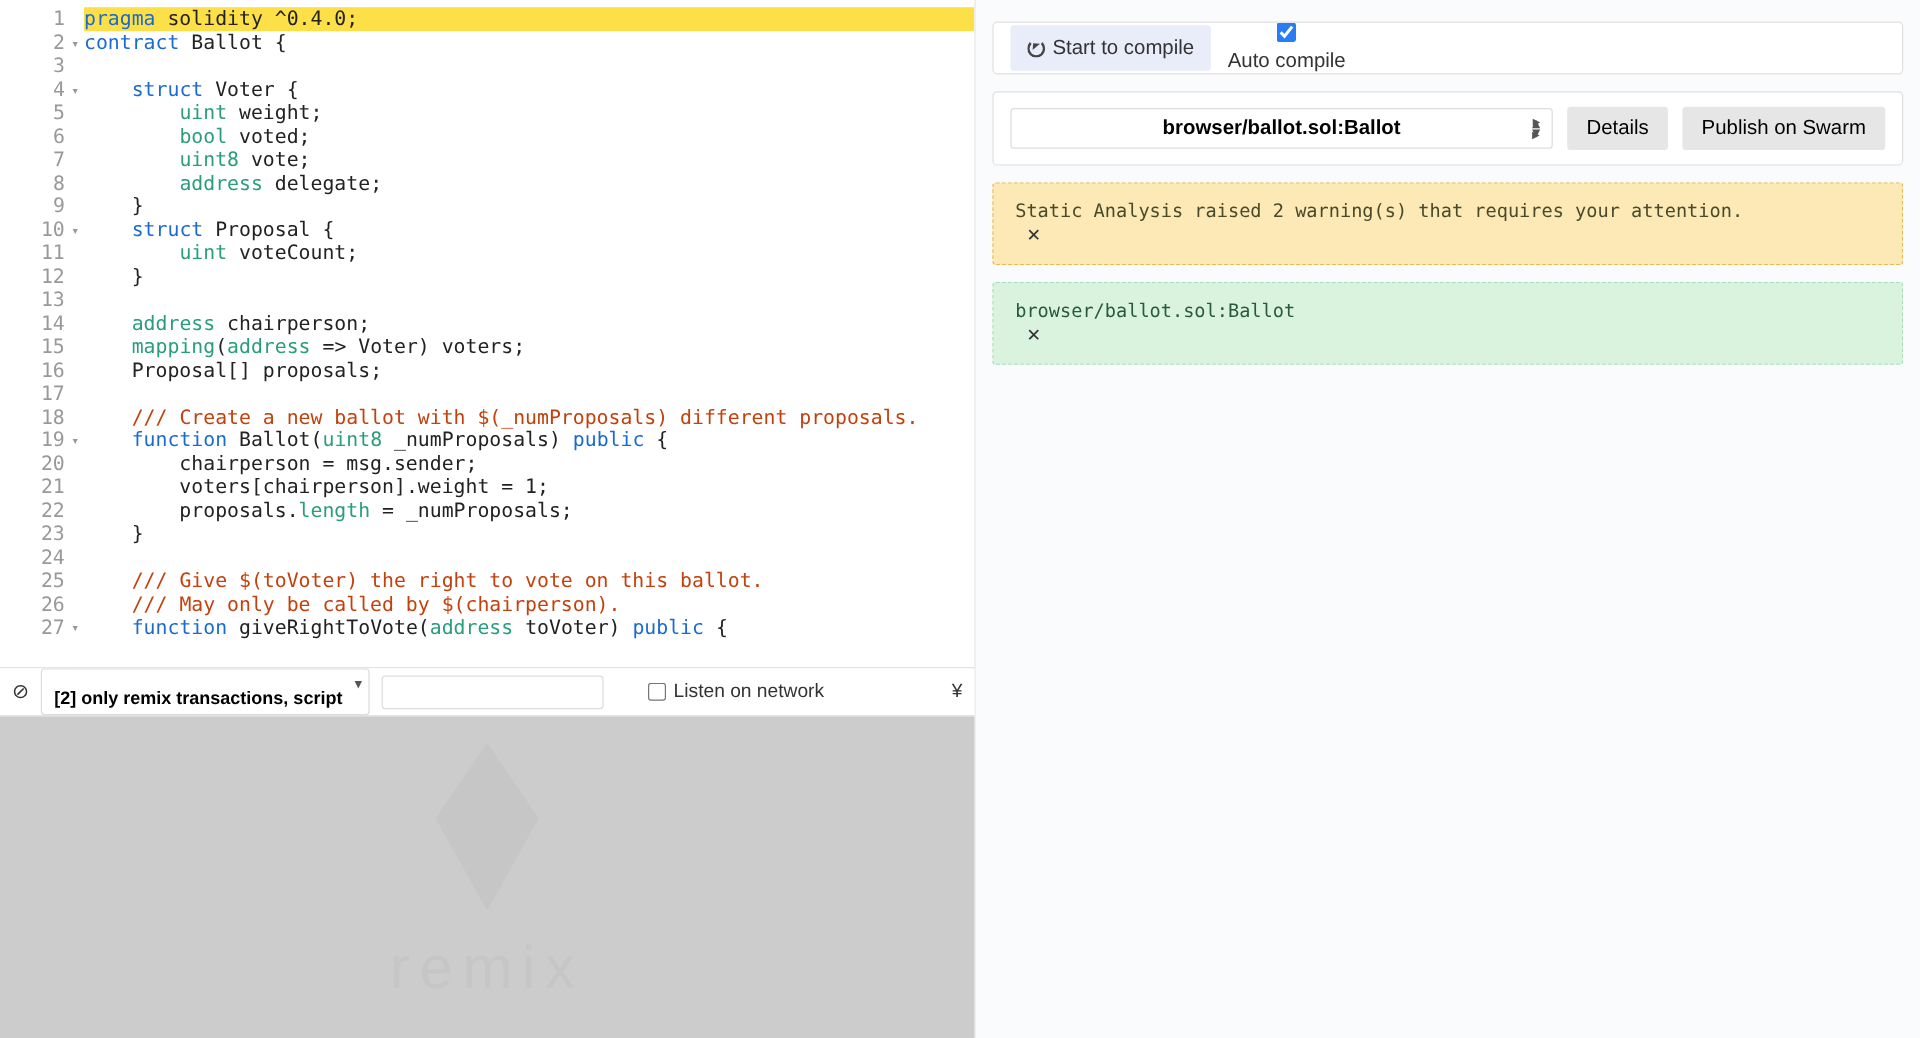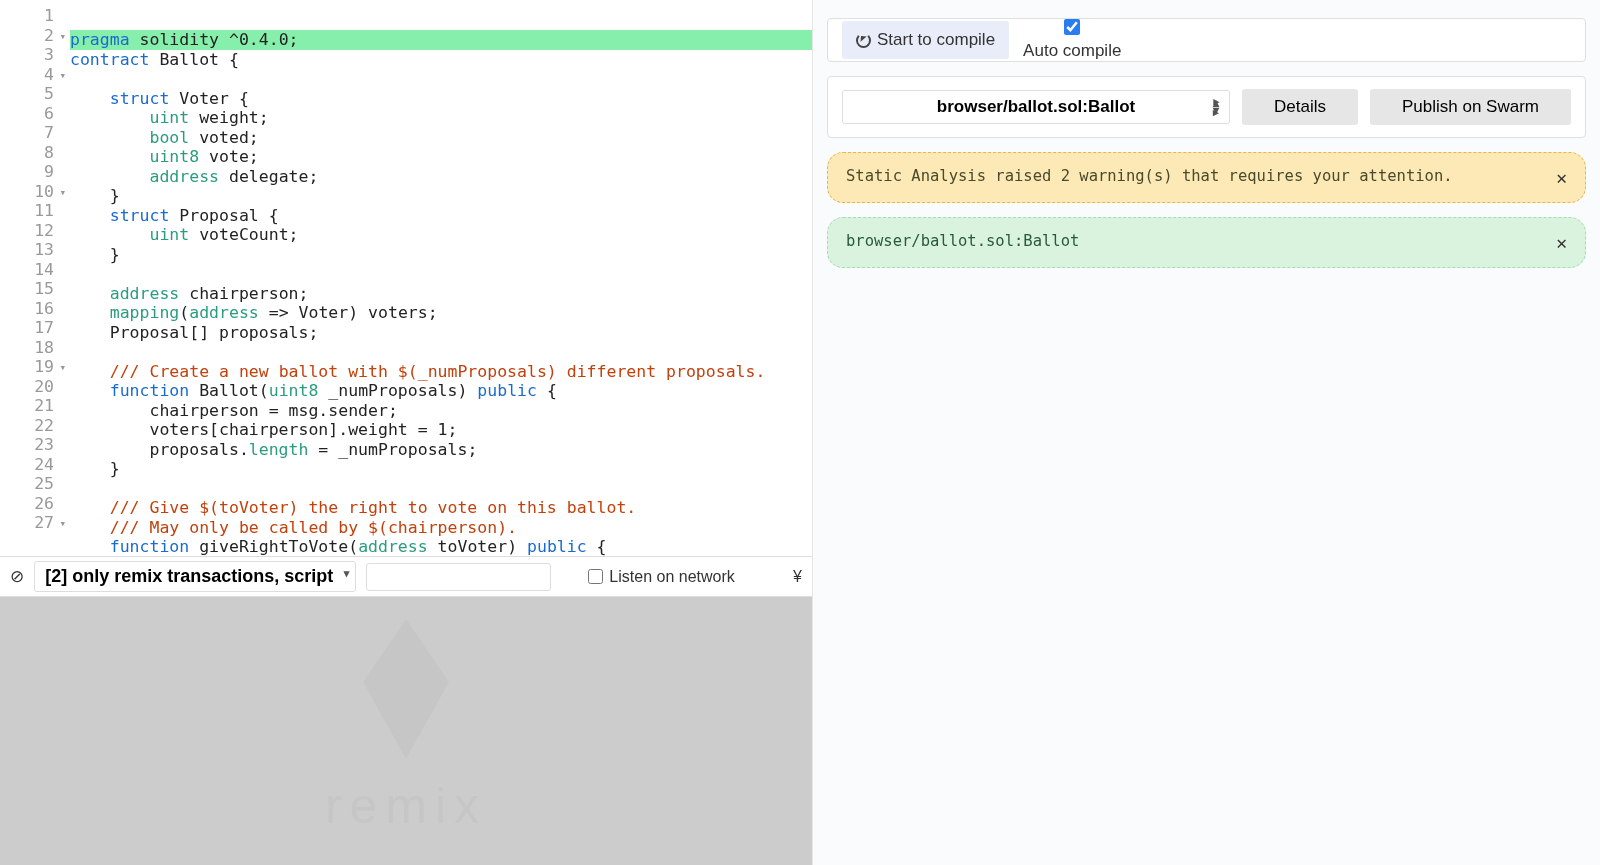--- a/index.html
+++ b/index.html
@@ -40,44 +40,44 @@
 .code {
   flex: 1;
   padding: 6px 0 0 8px;
   font-family: Menlo, Consolas, monospace;
   font-size: 16.5px;
   line-height: 19.5px;
   white-space: pre;
   overflow: hidden;
 }
 .cl { height: 19.5px; }
-.cl.hl { background: #86efac; margin-top: 24px; }
+.cl.hl { background: #fde047; }
 .k  { color: #1a6bcf; }
 .t  { color: #2a9d7d; }
 .c  { color: #c2410c; }
 .n  { color: #222; }
 .p  { color: #222; }
 
 
 .term-bar {
   height: 40px;
   display: flex;
   align-items: center;
   background: #fff;
   border-bottom: 1px solid #ddd;
   gap: 10px;
   padding: 0 10px;
 }
 .clear-btn { font-size: 17px; color: #333; cursor: pointer; }
 .dd {
   border: 1px solid #ddd;
   border-radius: 3px;
-  padding: 4px 22px 4px 10px;
-  background: #fff;
-  font-size: 18px;
+  padding: 16px 22px 4px 10px;
+  background: #fff;
+  font-size: 15px;
   font-weight: 600;
   position: relative;
 }
 .dd::after {
   content: "▾";
   position: absolute;
   right: 6px;
   top: 5px;
   font-size: 11px;
   color: #555;
@@ -183,34 +183,35 @@
   font-weight:600;
   background:#fff;
 }
 .sel::after { content:"▸"; position:absolute; right:10px; top:4px; font-size:11px; color:#555;}
 .sel::before { content:"◂"; position:absolute; right:10px; bottom:4px; font-size:11px; color:#555; transform:scaleX(-1);}
 .sel .caret { position:absolute; right:10px; font-size:12px; line-height:7px; color:#555;}
 .btn-grey {
   background:#e6e6e6;
   border:none;
   border-radius:3px;
-  padding:8px 32px;
+  padding:8px 16px;
   font-size:17px;
   cursor:pointer;
 }
 
 .alert {
   margin: 14px 14px 0 14px;
-  border-radius:16px;
+  border-radius:3px;
   padding: 14px 18px;
   font-family: Menlo, Consolas, monospace;
   font-size: 15.5px;
   display:flex;
   align-items:flex-start;
   justify-content:space-between;
+  flex-direction:column;
 }
 .alert-warn {
   background:#fde9b6;
   border:1px dashed #e8b64b;
   color:#4a4a2a;
 }
 .alert-ok {
   background:#d9f3df;
   border:1px dashed #a8dcb6;
   color:#2a5a3a;

